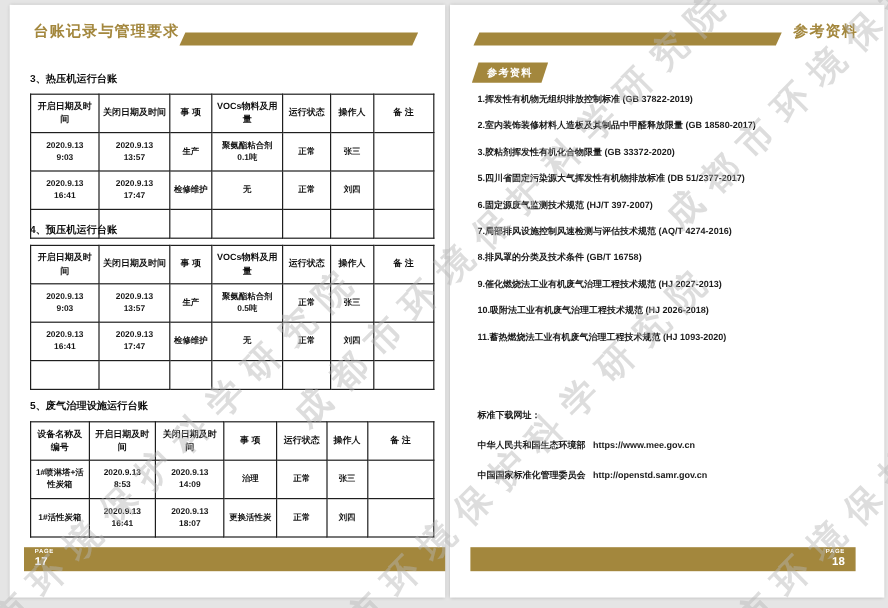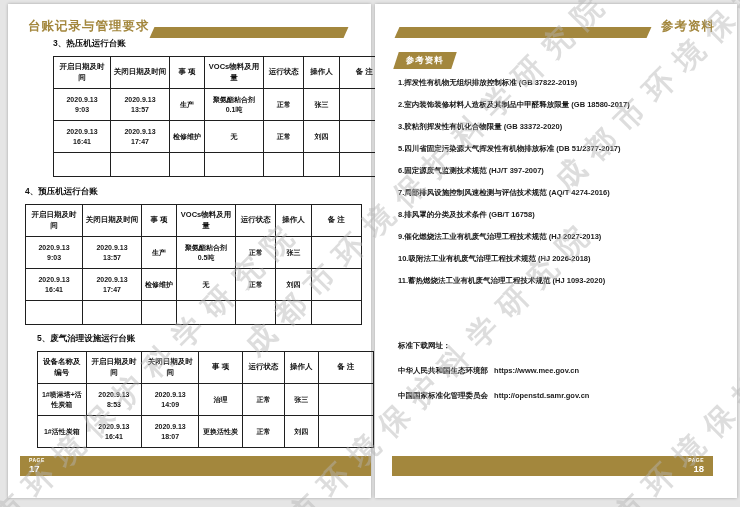--- a/index.html
+++ b/index.html
@@ -15,23 +15,23 @@
   .pr-title{right:22px;top:14px;}
   .gold-bar{position:absolute;height:11px;background:#a3873d;transform:skewX(-24deg);}
   .pl-bar{left:144px;top:23px;width:194px;}
   .pr-bar{left:22px;top:23px;width:252px;}
   .badge{position:absolute;left:21px;top:48px;width:58px;height:17px;background:#a3873d;transform:skewX(-18deg);
          display:flex;align-items:center;justify-content:center;}
   .badge span{transform:skewX(18deg);color:#fff;font-size:8.5px;font-weight:bold;letter-spacing:1px;}
 
   
   .sec{position:absolute;left:17px;width:337px;}
-  .sec-3{top:34px;margin-left:28px;}
+  .sec-3{top:56px;}
   .sec-4{top:182px;}
-  .sec-5{top:329px;margin-left:12px;}
+  .sec-5{top:329px;}
   .sec h3{margin:0 0 6px 0;font-size:8.5px;font-weight:bold;color:#111;}
   table{width:100%;border-collapse:collapse;table-layout:fixed;}
   th,td{border:1px solid #1f1f1f;text-align:center;vertical-align:middle;padding:1px 2px;
         word-break:break-all;white-space:pre-line;line-height:1.35;}
   th{font-size:7.5px;font-weight:bold;height:29px;}
   td{font-size:7px;font-weight:bold;height:29px;color:#151515;}
   tr.empty td{height:21px;}
 
   
   .ref-list{position:absolute;left:23px;top:74px;right:8px;}

